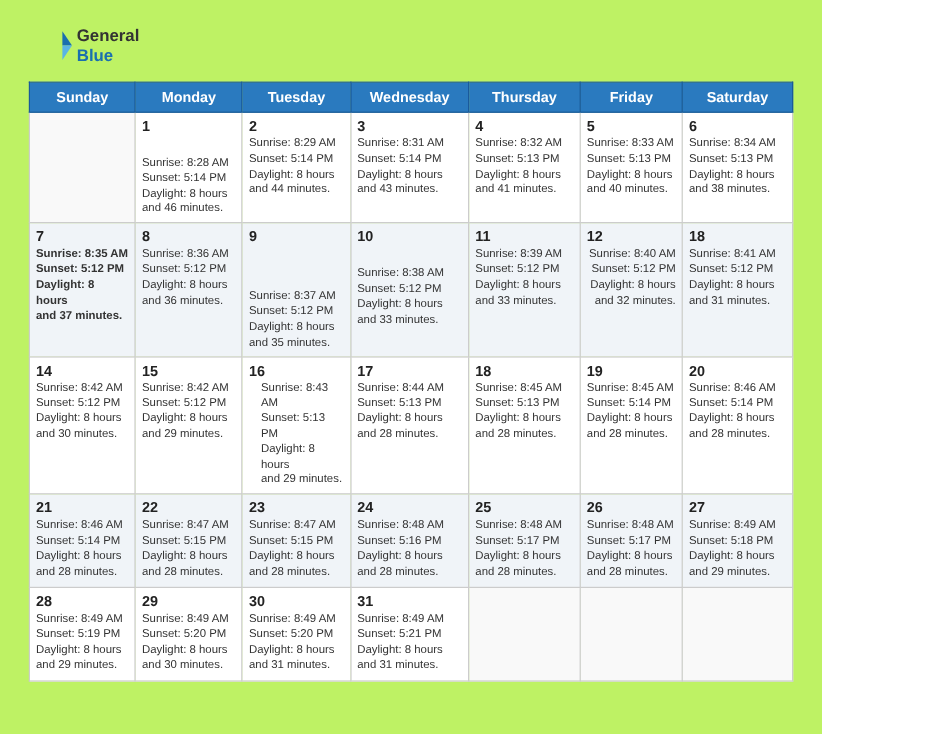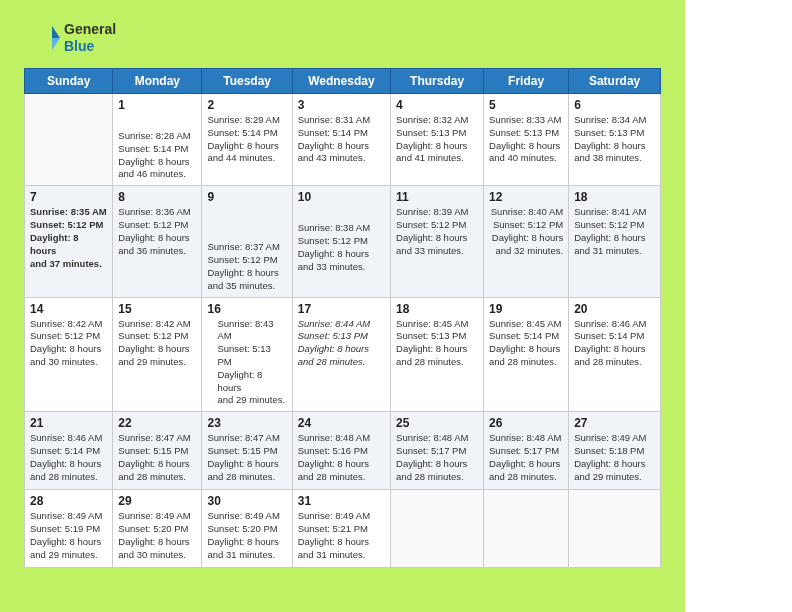--- a/index.html
+++ b/index.html
@@ -231,21 +231,21 @@
           </td>
           <td>
             <div class="day-number">16</div>
             <div class="day-info" style="white-space: pre-line; margin-left: 10px;">Sunrise: 8:43 AM
 Sunset: 5:13 PM
 Daylight: 8 hours
 and 29 minutes.</div>
           </td>
           <td>
             <div class="day-number">17</div>
-            <div class="day-info" style="white-space: pre-line; font-style: italic;">Sunrise: 8:44 AM
+            <div class="day-info" style="white-space: pre-line;">Sunrise: 8:44 AM
 Sunset: 5:13 PM
 Daylight: 8 hours
 and 28 minutes.</div>
           </td>
           <td>
             <div class="day-number">18</div>
             <div class="day-info" style="white-space: pre-line;">Sunrise: 8:45 AM
 Sunset: 5:13 PM
 Daylight: 8 hours
 and 28 minutes.</div>

